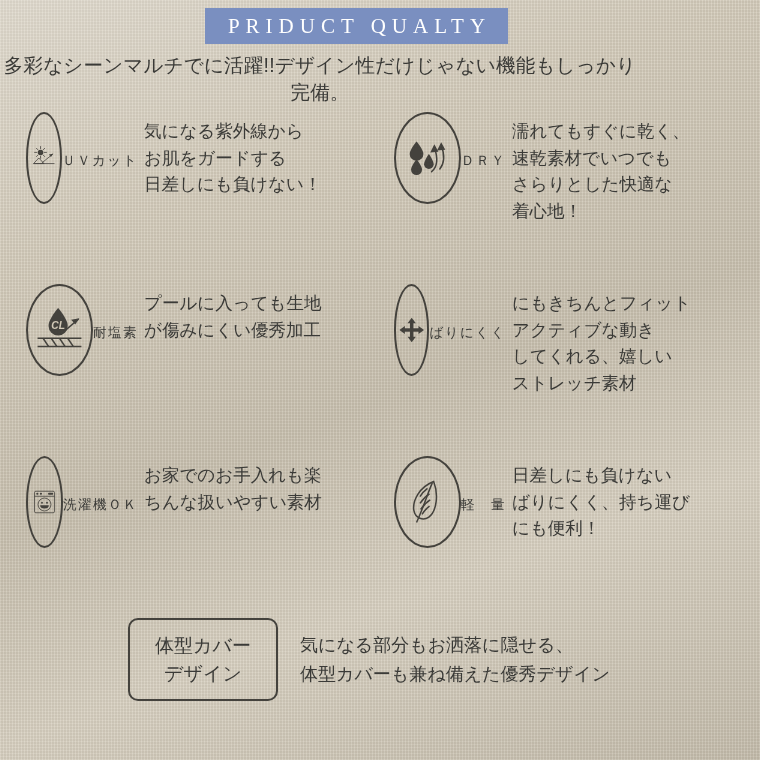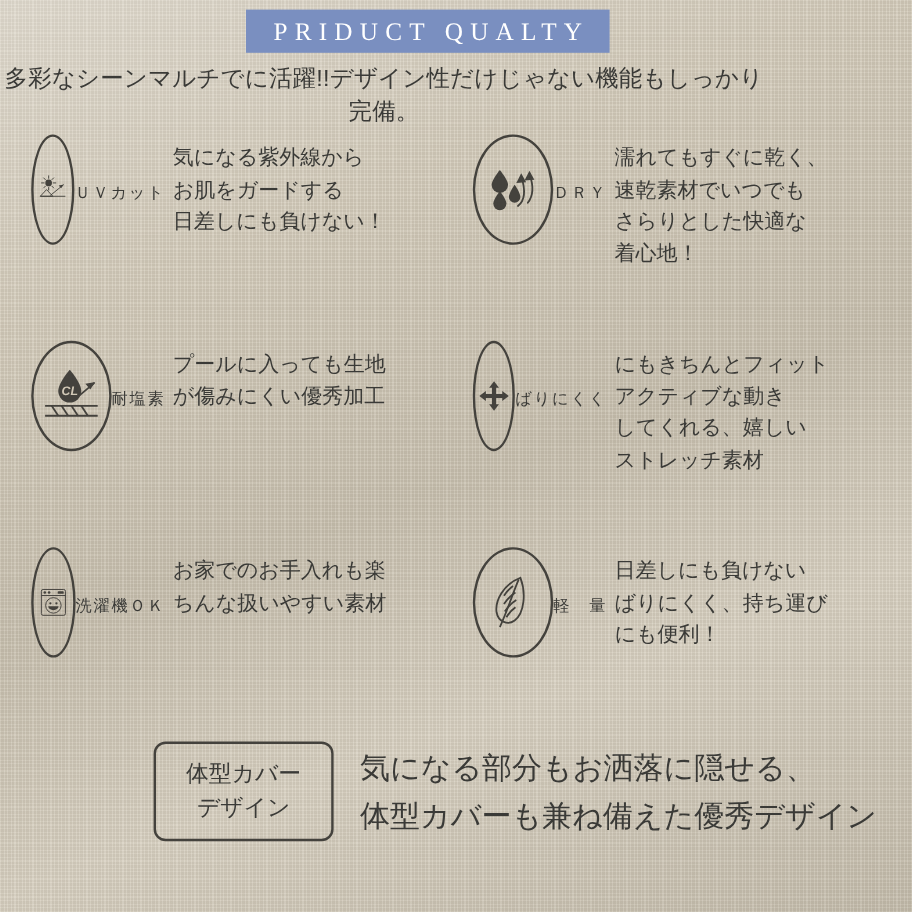--- a/index.html
+++ b/index.html
@@ -129,21 +129,21 @@
     padding: 12px 14px;
     text-align: center;
     font-size: 19px;
     line-height: 1.45;
     color: #3a3a37;
     width: 150px;
     box-sizing: border-box;
   }
   .banner-text {
     margin-left: 22px;
-    font-size: 25px;
+    font-size: 18px;
     line-height: 1.6;
     color: #3a3a37;
   }
   .banner-text div { white-space: nowrap; }
 
   
   svg { display: block; }
   .stk { stroke: #44423d; fill: none; stroke-width: 2.2; }
   .fil { fill: #44423d; }
 </style>

